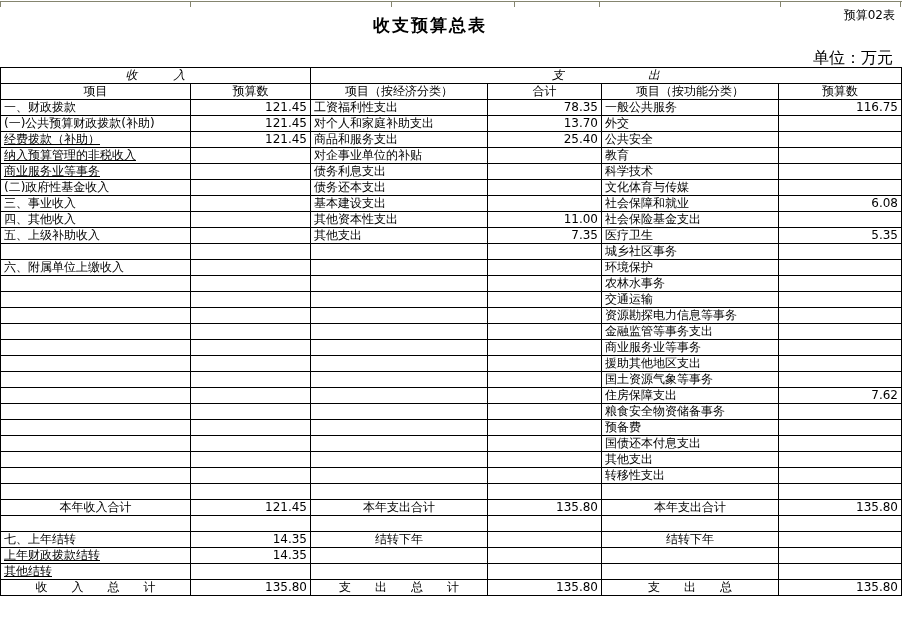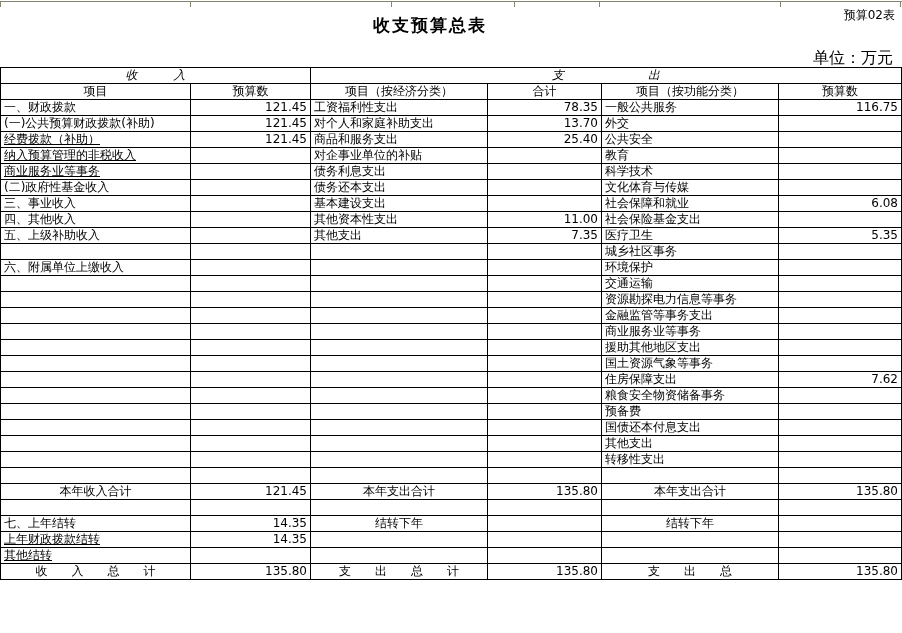--- a/index.html
+++ b/index.html
@@ -188,20 +188,28 @@
           <td class="item"></td>
           <td class="num"></td>
           <td class="item">环境保护</td>
           <td class="num"></td>
         </tr>
         <tr>
           <td class="item"></td>
           <td class="num"></td>
           <td class="item"></td>
           <td class="num"></td>
+          <td class="item">农林水事务</td>
+          <td class="num"></td>
+        </tr>
+        <tr>
+          <td class="item"></td>
+          <td class="num"></td>
+          <td class="item"></td>
+          <td class="num"></td>
           <td class="item">交通运输</td>
           <td class="num"></td>
         </tr>
         <tr>
           <td class="item"></td>
           <td class="num"></td>
           <td class="item"></td>
           <td class="num"></td>
           <td class="item">资源勘探电力信息等事务</td>
           <td class="num"></td>

